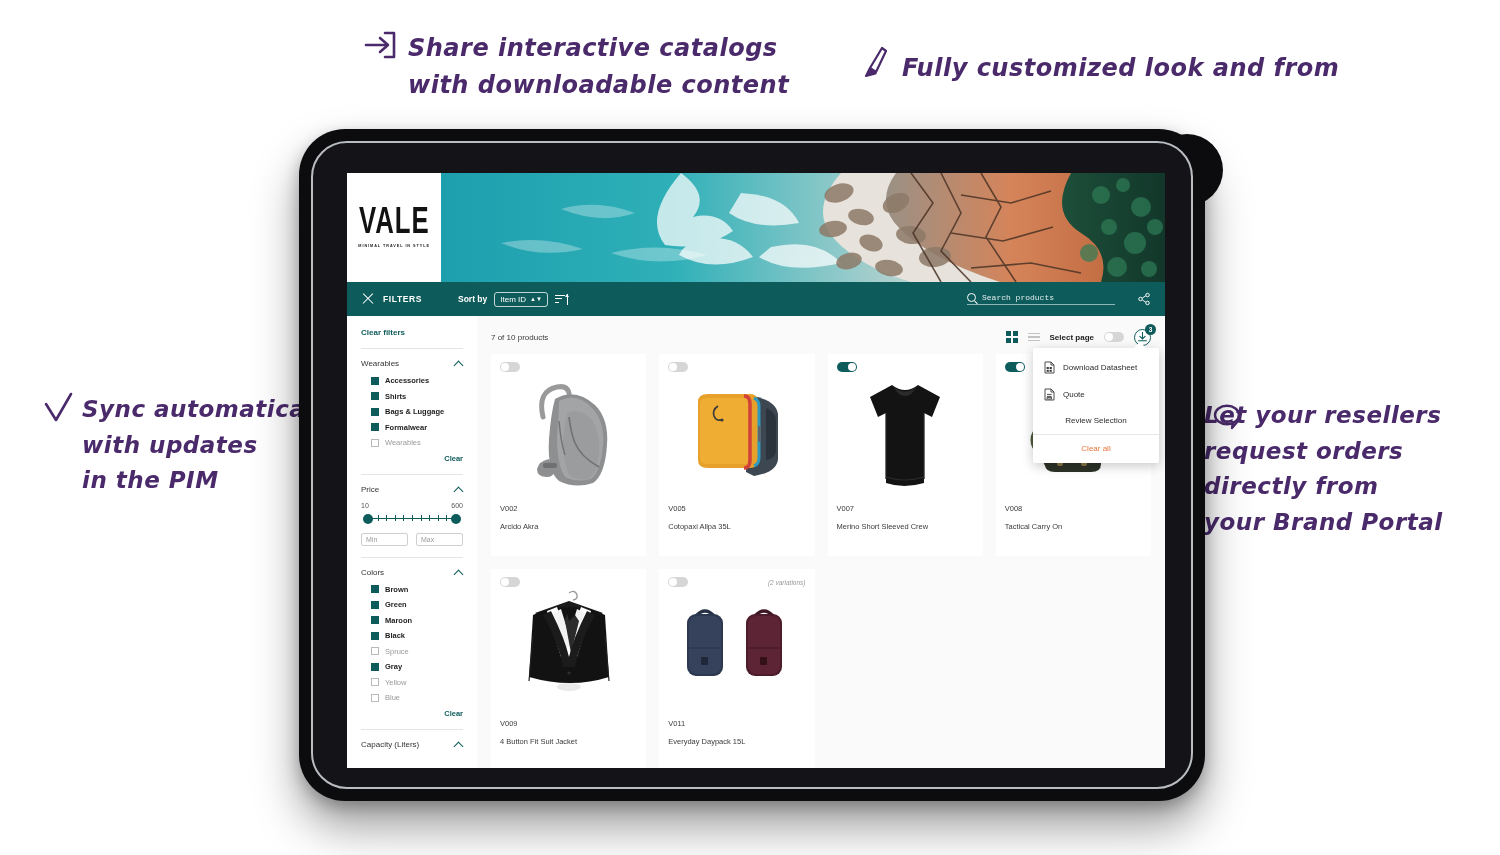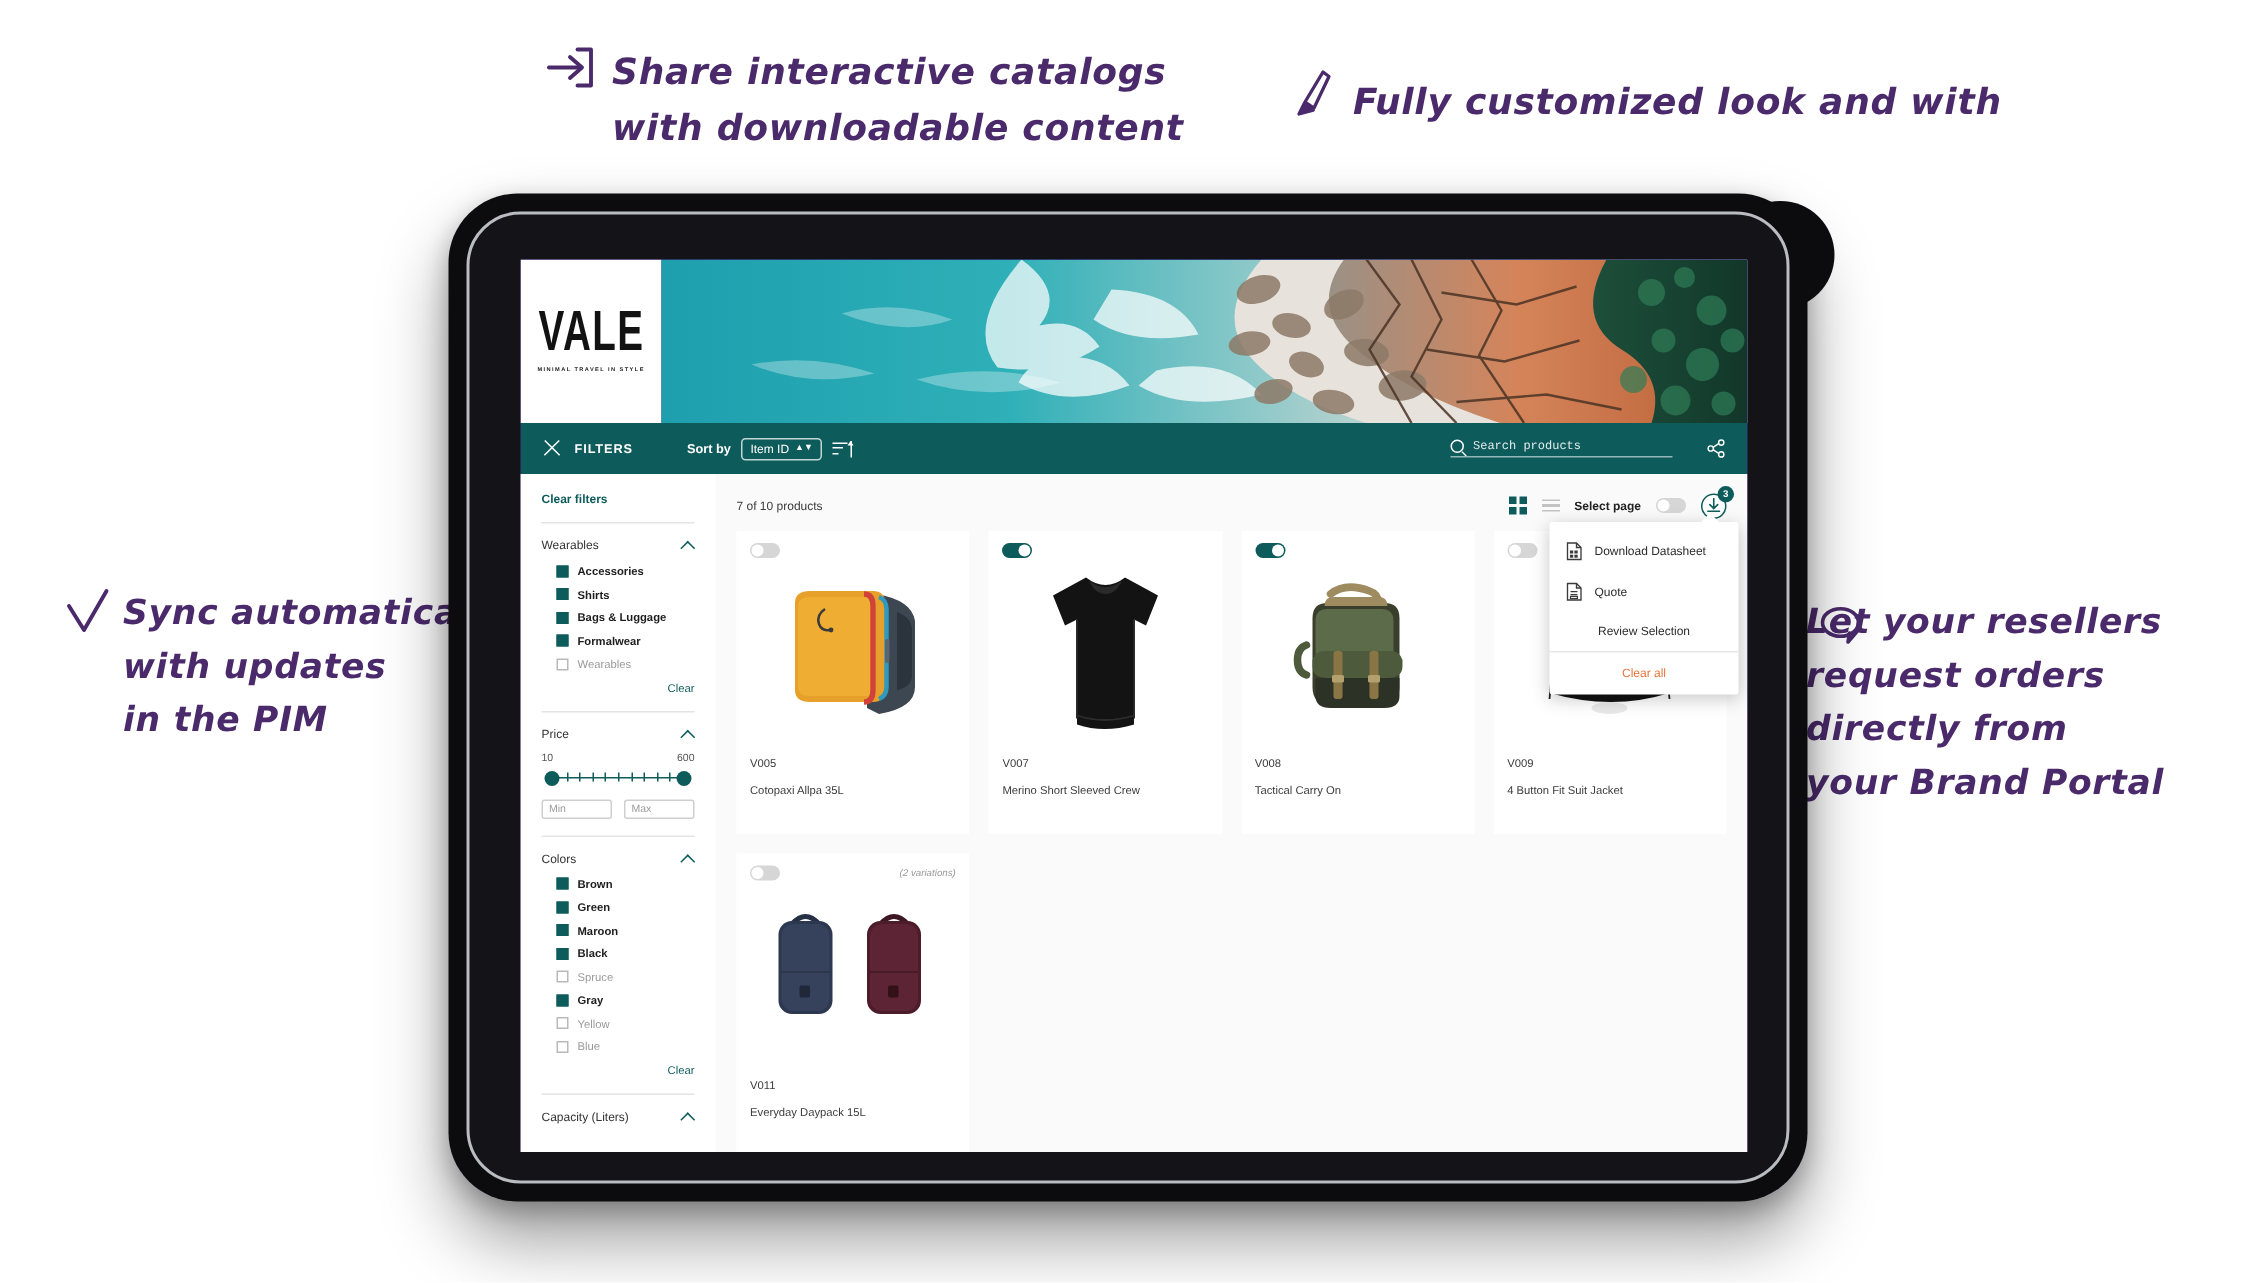--- a/index.html
+++ b/index.html
@@ -164,21 +164,21 @@
     border-left: 1.3px solid #0e5b5b; border-top: 1.3px solid #0e5b5b;
     transform: rotate(45deg);
   }
   .cb-row { display: flex; align-items: center; gap: 6px; margin-bottom: 6.5px; padding-left: 10px; }
   .cb {
     width: 8px; height: 8px; border: 1px solid #b9b9b9; background: #fff; flex: 0 0 auto;
   }
   .cb.on { background: #0e5b5b; border-color: #0e5b5b; }
   .cb-label { font-size: 7.5px; color: #9a9a9a; }
   .cb-row.checked .cb-label { color: #1d1d1d; font-weight: 700; }
-  .clear-link { text-align: right; color: #0e5b5b; font-size: 7.5px; font-weight: 400; margin-top: 2px; }
+  .clear-link { text-align: right; color: #0e5b5b; font-size: 7.5px; font-weight: 700; margin-top: 2px; }
   .range-nums { display:flex; justify-content: space-between; font-size:7px; color:#555; margin-bottom: 4px; }
   .slider { position: relative; height: 12px; margin: 0 2px 8px; }
   .slider-track { position:absolute; left:6px; right:6px; top:5px; height:1.5px; background:#0e5b5b; }
   .slider-track i { position:absolute; top:-2.5px; width:1px; height:6px; background:#0e5b5b; }
   .knob { position:absolute; top:1px; width:10px; height:10px; border-radius:50%; background:#0e5b5b; }
   .knob.l { left: 0; } .knob.r { right: 0; }
   .minmax { display:flex; gap:8px; }
   .minmax div {
     flex:1; border:1px solid #cfcfcf; border-radius:2px; padding:2px 4px;
     font-size:7px; color:#9b9b9b; background:#fff;
@@ -250,21 +250,21 @@
     <path d="M17 8 L25 15 L17 22" stroke="#4a2a6b" stroke-width="2.6" fill="none" stroke-linecap="round" stroke-linejoin="round"></path>
     <path d="M22 3 H31 V27 H22" stroke="#4a2a6b" stroke-width="2.6" fill="none" stroke-linecap="round" stroke-linejoin="round"></path>
   </svg>
   <div class="annot" id="annot-share">Share interactive catalogs
 with downloadable content</div>
 
   <svg class="annot-ico" style="left:862px; top:46px;" width="30" height="34" viewBox="0 0 30 34">
     <path d="M20 2 L8 22 L14 26 L24 5 Z" stroke="#4a2a6b" stroke-width="2.2" fill="none" stroke-linejoin="round"></path>
     <path d="M7.5 23 L4 30 L13.5 27.5 Z" stroke="#4a2a6b" stroke-width="2.2" fill="#4a2a6b" stroke-linejoin="round"></path>
   </svg>
-  <div class="annot" id="annot-custom">Fully customized look and with</div>
+  <div class="annot" id="annot-custom">Fully customized look and from</div>
 
   <svg class="annot-ico" style="left:42px; top:392px;" width="34" height="34" viewBox="0 0 34 34">
     <path d="M4 12 L14 28 L29 2" stroke="#4a2a6b" stroke-width="2.6" fill="none" stroke-linecap="round" stroke-linejoin="round"></path>
   </svg>
   <div class="annot" id="annot-sync">Sync automatically
 with updates
 in the PIM</div>
 
   <svg class="annot-ico" style="left:1212px; top:403px;" width="32" height="28" viewBox="0 0 32 28">
     <ellipse cx="15" cy="12" rx="12" ry="9.2" stroke="#4a2a6b" stroke-width="2.4" fill="none"></ellipse>
@@ -548,20 +548,39 @@
               </svg>
               <span>Quote</span>
             </div>
             <div class="dd-review">Review Selection</div>
             <div class="dd-sep"></div>
             <div class="dd-clear">Clear all</div>
           </div>
 
           <div class="cards">
 
+            <div class="card">
+              <div class="card-top">
+                <span class="sw"></span>
+              </div>
+              <div class="card-img">
+                <svg width="96" height="112" viewBox="0 0 96 112">
+                  <path d="M22 40 q-6 -26 14 -30 q10 -2 12 6" fill="none" stroke="#9a9a9a" stroke-width="5" stroke-linecap="round"></path>
+                  <path d="M34 22 q20 -12 40 6 q14 14 12 40 q-2 30 -14 38 q-18 6 -34 -2 q-12 -10 -10 -42 q2 -26 6 -40 Z" fill="#8d8f91"></path>
+                  <path d="M38 24 q18 -10 34 8 q12 14 10 36 q-2 26 -12 34 q-14 4 -26 -2 q-8 -12 -8 -40 q2 -24 2 -36 Z" fill="#a2a4a6"></path>
+                  <path d="M46 36 q14 -6 26 8 q8 16 6 34 q-2 18 -10 24 q-12 2 -20 -4 q-6 -16 -6 -34 q2 -18 4 -28 Z" fill="#9a9c9e"></path>
+                  <path d="M48 40 q2 16 6 26 q6 14 24 24" fill="none" stroke="#6f7173" stroke-width="1.6"></path>
+                  <path d="M38 44 q2 22 6 34" fill="none" stroke="#707274" stroke-width="1.4"></path>
+                  <path d="M28 82 q-10 2 -12 10 q0 8 10 8 q6 0 8 -6" fill="#8d8f91"></path>
+                  <rect x="22" y="86" width="14" height="5" rx="2" fill="#6e7072"></rect>
+                </svg>
+              </div>
+              <div class="card-sku">V002</div>
+              <div class="card-name">Arcido Akra</div>
+            </div>
 
             <div class="card">
               <div class="card-top">
                 <span class="sw"></span>
               </div>
               <div class="card-img">
                 <svg width="110" height="102" viewBox="0 0 110 102">
                   <path d="M70 14 q24 4 26 18 v44 q0 14 -24 18 l-8 -4 V18 Z" fill="#3d4752"></path>
                   <path d="M84 26 q10 4 10 12 v30 q0 8 -10 10 Z" fill="#2b333c"></path>
                   <path d="M66 16 q6 0 8 6 v58 q-2 6 -8 6 Z" fill="#2f99bf"></path>

